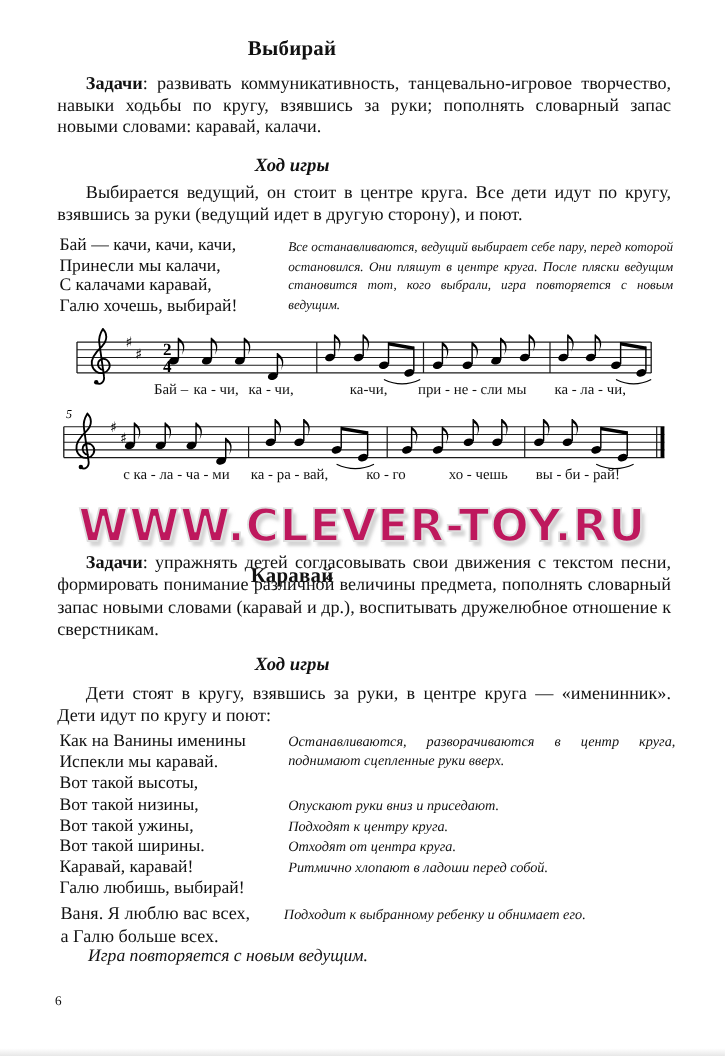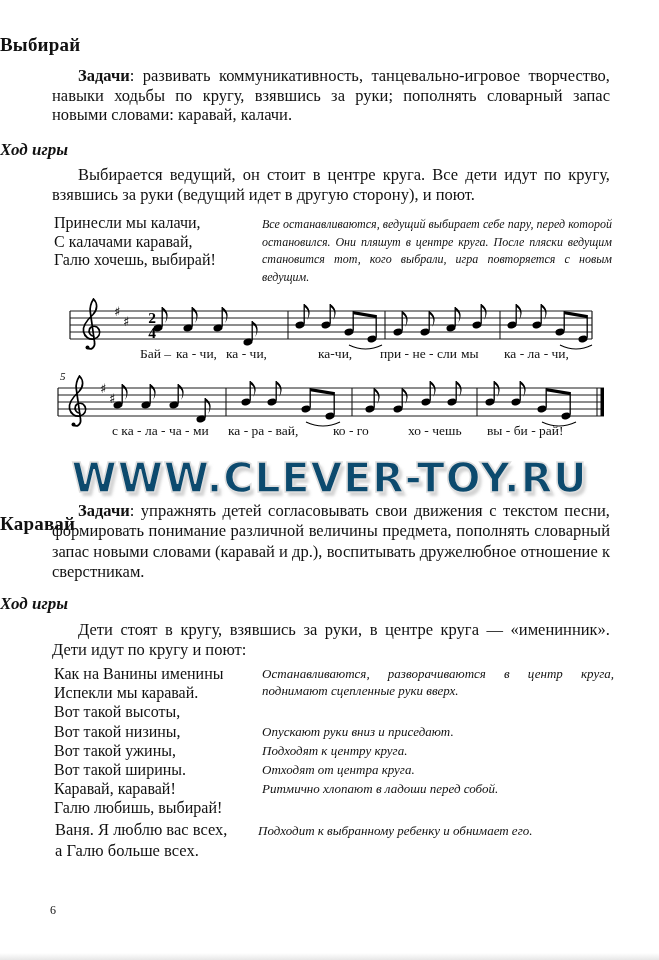--- a/index.html
+++ b/index.html
@@ -2,40 +2,40 @@
 <html><head>
 <meta charset="utf-8">
 <style>
   html,body{margin:0;padding:0;background:#ffffff;}
   #page{
     position:relative;width:659px;height:960px;margin:0 auto;
     background:#ffffff;overflow:hidden;
     font-family:"Liberation Serif", serif;color:#111;
   }
   .abs{position:absolute;}
-  .center{left:0;width:531px;}
+  .center{left:0;width:531px;text-align:center;}
   .game-title{font-size:19px;font-weight:bold;letter-spacing:.2px;}
   .subtitle{font-size:17px;font-weight:bold;font-style:italic;}
   .para{left:52px;width:558px;font-size:16.5px;line-height:19.6px;
         text-align:justify;text-indent:26px;}
   .para .lbl{font-weight:bold;}
   .song-col{left:54px;font-size:16px;line-height:18.6px;white-space:nowrap;}
   .song2-col{line-height:19.2px;}
   .dir-col{left:262px;width:350px;font-size:12px;line-height:17.6px;
            font-style:italic;text-align:justify;}
   .dir-item{position:absolute;left:0;width:352px;font-size:13px;
             line-height:17.2px;font-style:italic;text-align:justify;}
   .staff-svg{left:0;width:659px;height:66px;}
   .lyric-row{left:0;width:659px;height:16px;}
   .lyric-row span{position:absolute;top:0;font-size:13.5px;white-space:nowrap;
                   font-family:"Liberation Serif",serif;}
   #watermark{
     top:450px;left:0;width:659px;height:56px;line-height:56px;text-align:center;
     font-family:"DejaVu Sans",sans-serif;font-weight:bold;font-size:41px;
-    letter-spacing:1px;color:#0c4a6e;
+    letter-spacing:1px;color:#be185d;
     -webkit-text-stroke:1.6px #dedede;
     text-shadow:3px 4px 3px rgba(175,175,175,.55);
     z-index:1;user-select:none;
   }
   #game2-title{z-index:2;margin-top:44px;}
   .role-line{font-size:16.5px;line-height:20.5px;white-space:nowrap;}
   .closing{font-size:16px;font-style:italic;}
   .page-num{font-size:12px;}
   .scan-edge{left:0;right:0;bottom:0;height:7px;
              background:linear-gradient(#ffffff,#e7e7e7);}
@@ -49,20 +49,21 @@
 
   <div class="abs para" style="top:66px">
     <span class="lbl">Задачи</span><span>: развивать коммуникативность, танцевально-игровое творчество, навыки ходьбы по кругу, взявшись за руки; пополнять словарный запас новыми словами: каравай, калачи.</span>
   </div>
 
   <div class="abs center subtitle" style="top:140px">Ход игры</div>
 
   <div class="abs para" style="top:165px">Выбирается ведущий, он стоит в центре круга. Все дети идут по кругу, взявшись за руки (ведущий идет в другую сторону), и поют.</div>
 
   <div class="abs song-col" style="top:214px" id="song1-lines">
+      <div>Бай — качи, качи, качи,</div>
       <div>Принесли мы калачи,</div>
       <div>С калачами каравай,</div>
       <div>Галю хочешь, выбирай!</div>
     </div>
 
   <div class="abs dir-col" style="top:216px">Все останавливаются, ведущий выбирает себе пару, перед которой остановился. Они пляшут в центре круга. После пляски ведущим становится тот, кого выбрали, игра повторяется с новым ведущим.</div>
 
   <svg class="abs staff-svg" style="top:293px" id="staff1" viewBox="0 0 659 66">
       <line x1="70" y1="18" x2="592" y2="18" stroke="#1b1b1b" stroke-width="1"></line>
       <line x1="70" y1="25" x2="592" y2="25" stroke="#1b1b1b" stroke-width="1"></line>
@@ -281,17 +282,18 @@
       <div class="dir-item" style="top: 97px;">Отходят от центра круга.</div>
       <div class="dir-item" style="top: 116.2px;">Ритмично хлопают в ладоши перед собой.</div>
     </div>
 
   <div class="abs role-line" style="top:820px;left:55px">
     <span class="lbl">Ваня</span><span>. Я люблю вас всех,</span>
   </div>
   <div class="abs role-line" style="top:841px;left:55px">а Галю больше всех.</div>
   <div class="abs dir-item" style="top:822px;left:258px;position:absolute;width:352px">Подходит к выбранному ребенку и обнимает его.</div>
 
+  <div class="abs closing" style="top:861px;left:80px">Игра повторяется с новым ведущим.</div>
 
   <div class="abs page-num" style="top:903px;left:50px">6</div>
 
   <div class="abs scan-edge"></div>
 </div>
 
 </body></html>

